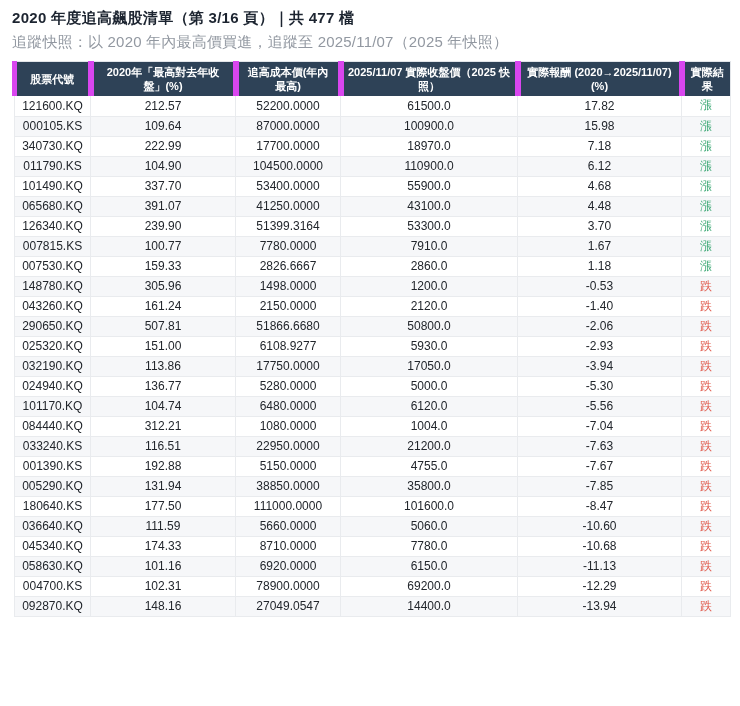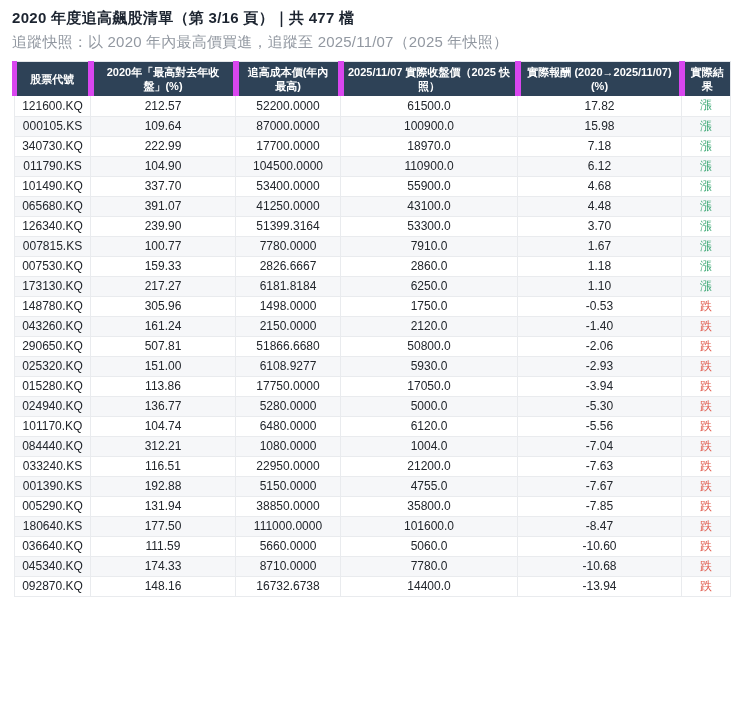--- a/index.html
+++ b/index.html
@@ -166,32 +166,24 @@
         </tr>
         <tr>
           <td>007530.KQ</td>
           <td>159.33</td>
           <td>2826.6667</td>
           <td>2860.0</td>
           <td>1.18</td>
           <td class="result-up">漲</td>
         </tr>
         <tr>
-          <td>173130.KQ</td>
-          <td>217.27</td>
-          <td>6181.8184</td>
-          <td>6250.0</td>
-          <td>1.10</td>
-          <td class="result-up">漲</td>
-        </tr>
-        <tr>
           <td>148780.KQ</td>
           <td>305.96</td>
           <td>1498.0000</td>
-          <td>1750.0</td>
+          <td>1200.0</td>
           <td>-0.53</td>
           <td class="result-down">跌</td>
         </tr>
         <tr>
           <td>043260.KQ</td>
           <td>161.24</td>
           <td>2150.0000</td>
           <td>2120.0</td>
           <td>-1.40</td>
           <td class="result-down">跌</td>
@@ -206,21 +198,21 @@
         </tr>
         <tr>
           <td>025320.KQ</td>
           <td>151.00</td>
           <td>6108.9277</td>
           <td>5930.0</td>
           <td>-2.93</td>
           <td class="result-down">跌</td>
         </tr>
         <tr>
-          <td>015280.KQ</td>
+          <td>032190.KQ</td>
           <td>113.86</td>
           <td>17750.0000</td>
           <td>17050.0</td>
           <td>-3.94</td>
           <td class="result-down">跌</td>
         </tr>
         <tr>
           <td>024940.KQ</td>
           <td>136.77</td>
           <td>5280.0000</td>
@@ -286,22 +278,38 @@
         </tr>
         <tr>
           <td>045340.KQ</td>
           <td>174.33</td>
           <td>8710.0000</td>
           <td>7780.0</td>
           <td>-10.68</td>
           <td class="result-down">跌</td>
         </tr>
         <tr>
+          <td>058630.KQ</td>
+          <td>101.16</td>
+          <td>6920.0000</td>
+          <td>6150.0</td>
+          <td>-11.13</td>
+          <td class="result-down">跌</td>
+        </tr>
+        <tr>
+          <td>004700.KS</td>
+          <td>102.31</td>
+          <td>78900.0000</td>
+          <td>69200.0</td>
+          <td>-12.29</td>
+          <td class="result-down">跌</td>
+        </tr>
+        <tr>
           <td>092870.KQ</td>
           <td>148.16</td>
-          <td>16732.6738</td>
+          <td>27049.0547</td>
           <td>14400.0</td>
           <td>-13.94</td>
           <td class="result-down">跌</td>
         </tr>
       </tbody>
   </table>
 </div>
 
 </body></html>

